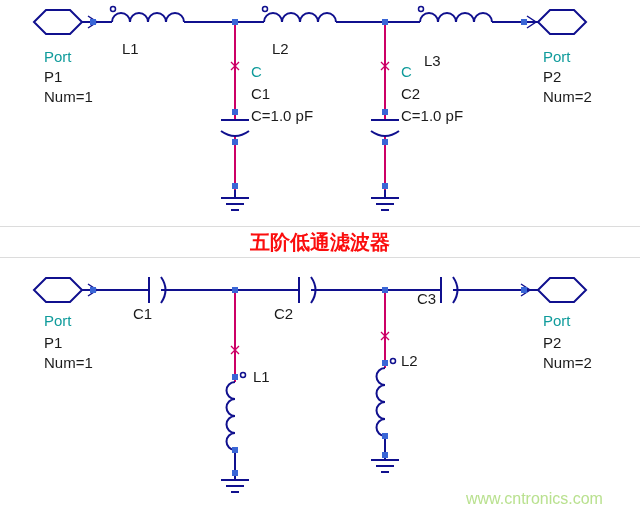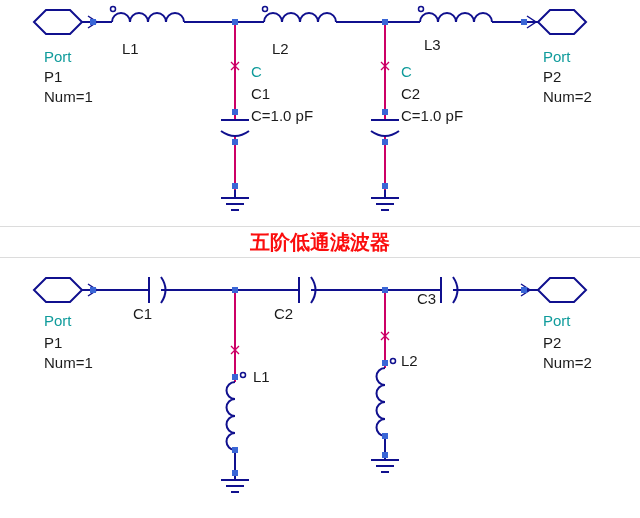--- a/index.html
+++ b/index.html
@@ -160,21 +160,21 @@
       <rect class="node" x="521" y="287" width="6" height="6"></rect>
     </g>
   </svg>
 
   <div class="lbl teal" style="left:44px;top:48px">Port</div>
   <div class="lbl" style="left:44px;top:68px">P1</div>
   <div class="lbl" style="left:44px;top:88px">Num=1</div>
 
   <div class="lbl" style="left:122px;top:40px">L1</div>
   <div class="lbl" style="left:272px;top:40px">L2</div>
-  <div class="lbl" style="left:424px;top:36px">L3</div>
+  <div class="lbl" style="left:424px;top:52px">L3</div>
 
   <div class="lbl teal" style="left:251px;top:63px">C</div>
   <div class="lbl" style="left:251px;top:85px">C1</div>
   <div class="lbl" style="left:251px;top:107px">C=1.0 pF</div>
 
   <div class="lbl teal" style="left:401px;top:63px">C</div>
   <div class="lbl" style="left:401px;top:85px">C2</div>
   <div class="lbl" style="left:401px;top:107px">C=1.0 pF</div>
 
   <div class="lbl teal" style="left:543px;top:48px">Port</div>
@@ -193,14 +193,15 @@
   <div class="lbl" style="left:274px;top:305px">C2</div>
   <div class="lbl" style="left:417px;top:290px">C3</div>
 
   <div class="lbl" style="left:253px;top:368px">L1</div>
   <div class="lbl" style="left:401px;top:352px">L2</div>
 
   <div class="lbl teal" style="left:543px;top:312px">Port</div>
   <div class="lbl" style="left:543px;top:334px">P2</div>
   <div class="lbl" style="left:543px;top:354px">Num=2</div>
 
+  <div class="watermark">www.cntronics.com</div>
 
 </div>
 
 </body></html>

